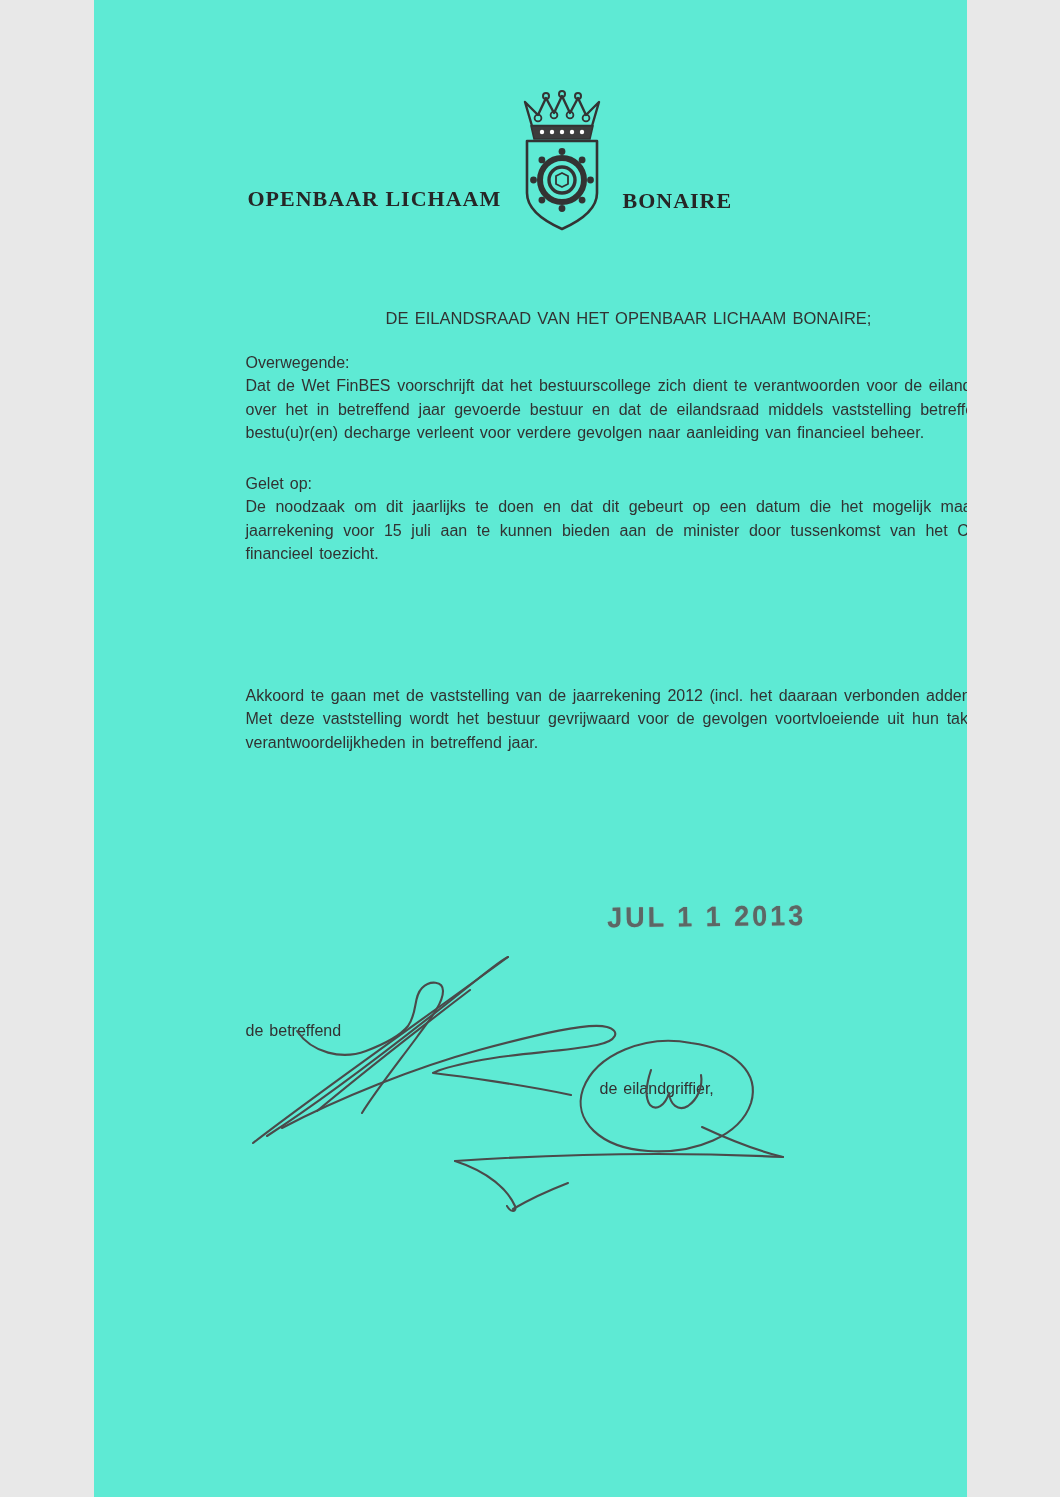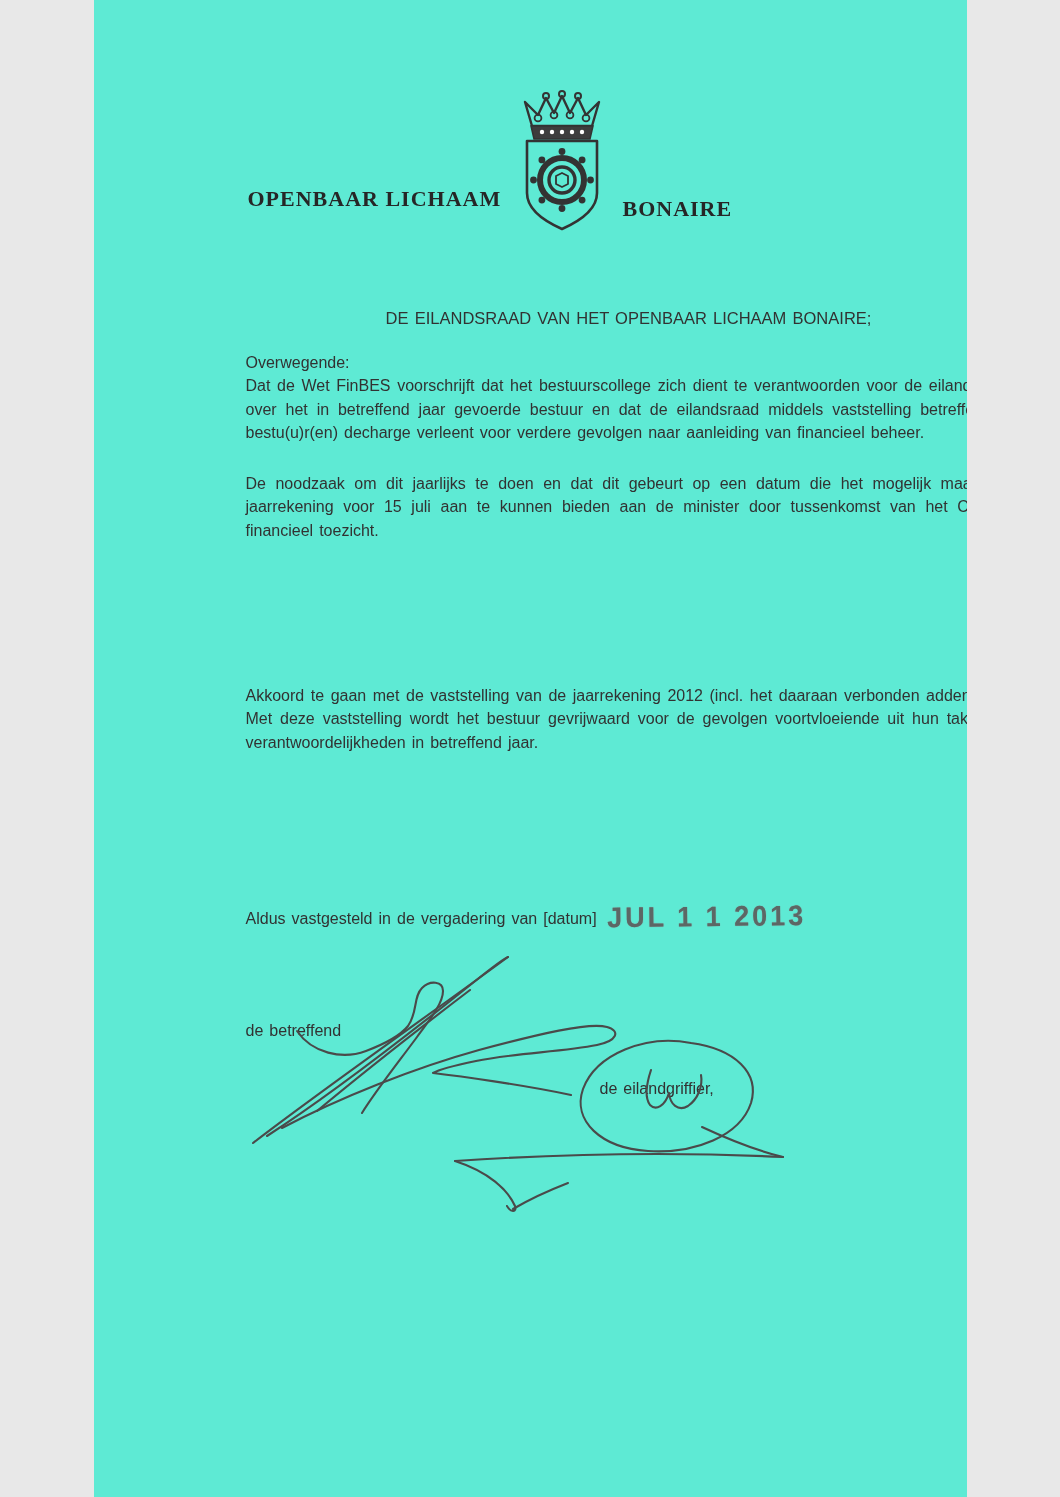--- a/index.html
+++ b/index.html
@@ -16,21 +16,21 @@
   .org-name{
     position:absolute;
     font-family:"Liberation Serif", serif;
     font-weight:700;
     font-size:22px;
     letter-spacing:1px;
     color:#262626;
     white-space:nowrap;
   }
   .org-left{left:154px;top:186px;}
-  .org-right{left:529px;top:196px;text-align:center;}
+  .org-right{left:529px;top:188px;text-align:center;}
   .crest{position:absolute;left:420px;top:85px;width:110px;height:155px;}
   
   .txt{
     position:absolute;
     left:152px;width:766px;
     font-size:16px;
     line-height:23.4px;
     word-spacing:1.6px;
     color:#323232;
   }
@@ -110,27 +110,27 @@
   <div class="org-name org-right">BONAIRE</div>
 
   <div class="txt blk-overwegende">
     <div>Overwegende:</div>
     <div class="just">Dat de Wet FinBES voorschrijft dat het bestuurscollege zich dient te verantwoorden voor de eilandsraad over het in betreffend jaar gevoerde bestuur en dat de eilandsraad middels vaststelling betreffend(e) bestu(u)r(en) decharge verleent voor verdere gevolgen naar aanleiding van financieel beheer.</div>
   </div>
 
   <div class="txt center title-line">DE EILANDSRAAD VAN HET OPENBAAR LICHAAM BONAIRE;</div>
 
   <div class="txt blk-gelet">
+    <div>Gelet op:</div>
     <div class="just">De noodzaak om dit jaarlijks te doen en dat dit gebeurt op een datum die het mogelijk maakt de jaarrekening voor 15 juli aan te kunnen bieden aan de minister door tussenkomst van het College financieel toezicht.</div>
   </div>
 
 
   <div class="txt blk-akkoord just">Akkoord te gaan met de vaststelling van de jaarrekening 2012 (incl. het daaraan verbonden addendum). Met deze vaststelling wordt het bestuur gevrijwaard voor de gevolgen voortvloeiende uit hun taken en verantwoordelijkheden in betreffend jaar.</div>
 
-  <div class="txt aldus-line">Aldus vastgesteld in de vergadering van [datum]</div>
 
   <div class="stamp">JUL 1 1 2013</div>
 
 
   <div class="txt voorzitter-label">de betreffend</div>
 
   <div class="txt griffier-label">de eilandgriffier,</div>
 
   <svg class="signatures" viewBox="140 930 580 320" aria-hidden="true">
     <g>

